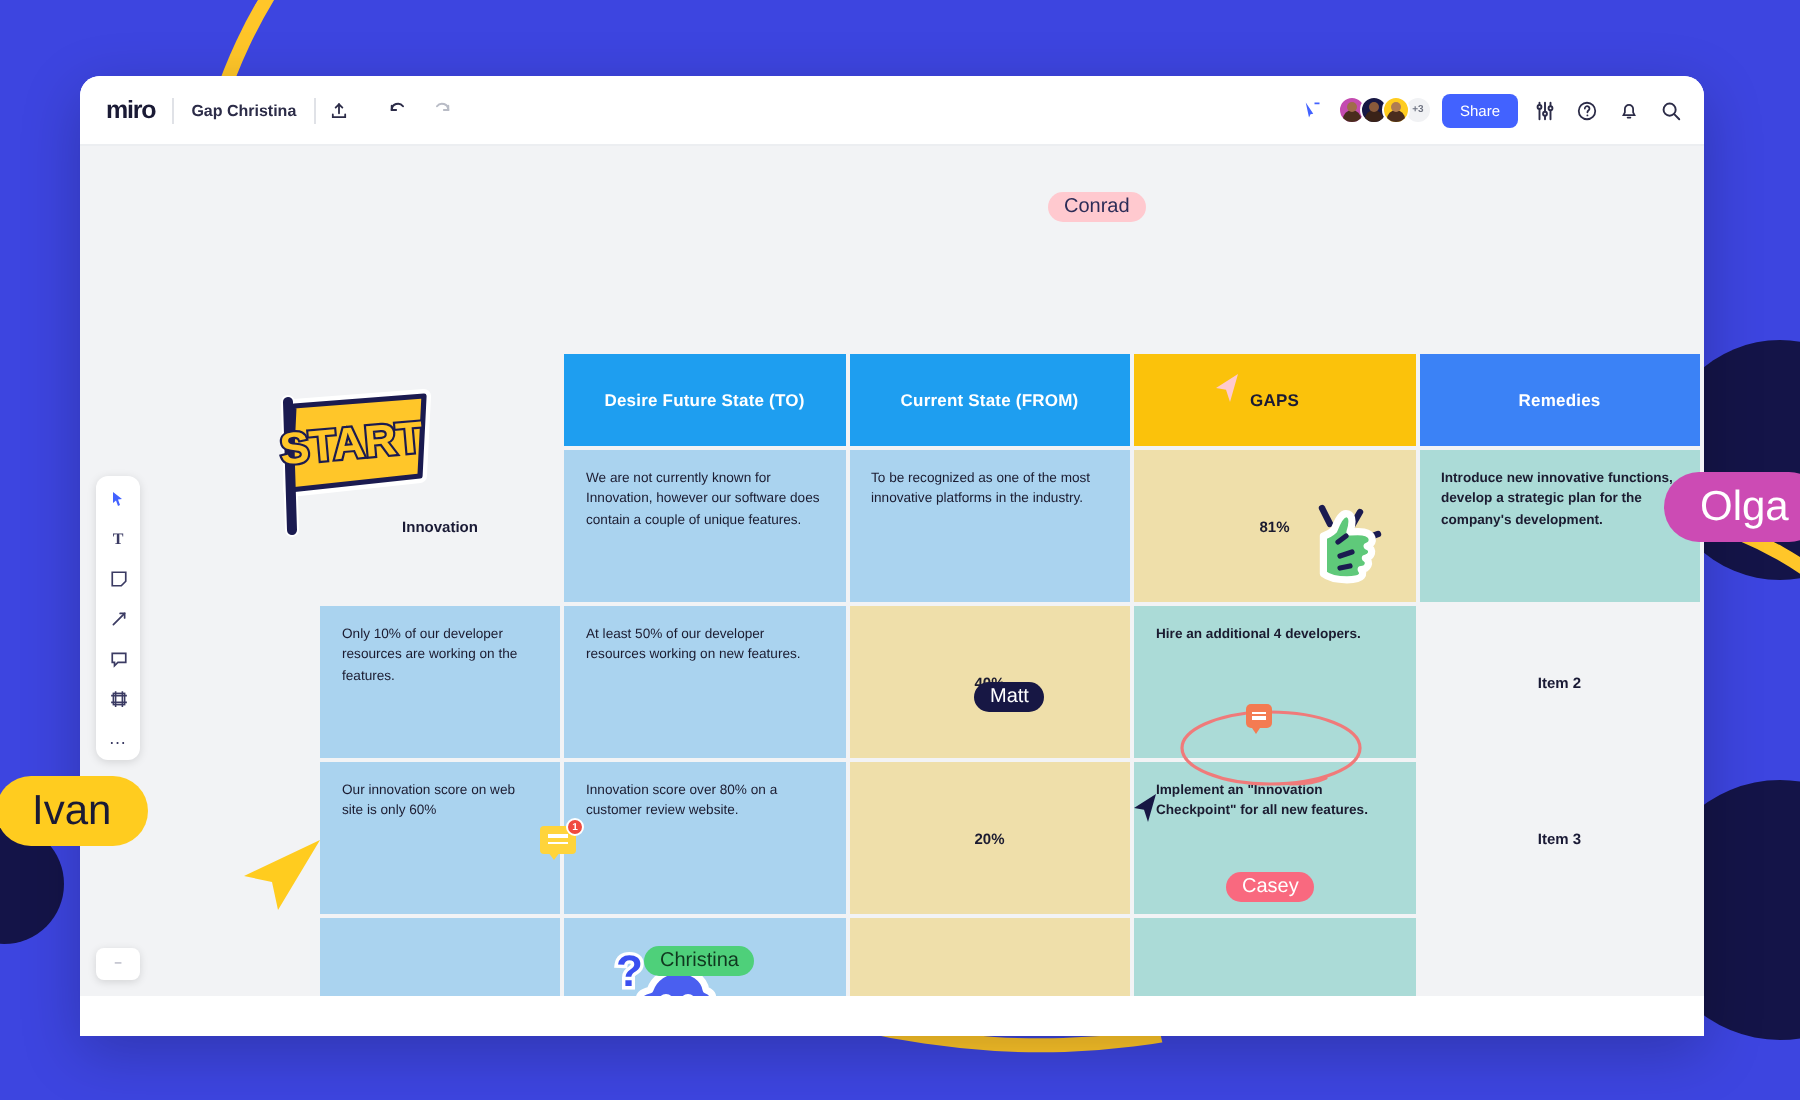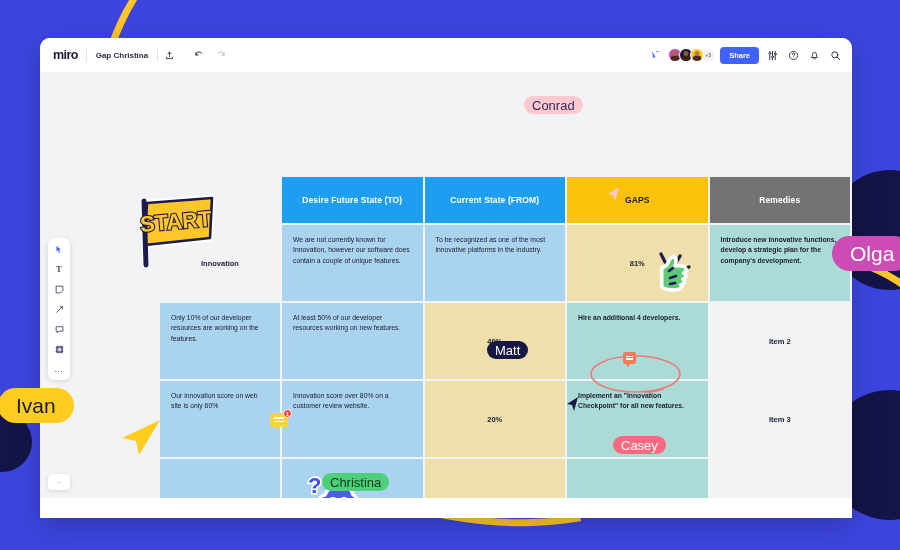--- a/index.html
+++ b/index.html
@@ -84,21 +84,21 @@
     position:absolute; left:50%; top:1.5px; width:5px; height:5px;
     border-radius:50%; transform:translateX(-50%); background:#8a5a3a;
   }
   .av-more {
     width:14px; height:14px; border-radius:50%; background:#f1f2f4;
     font-size:5px; color:#6d7280; display:flex; align-items:center;
     justify-content:center; margin-left:-3px; border:1.6px solid #fff;
     font-weight:700;
   }
   .share-btn {
-    background:#4262ff; color:#fff; font-size:7.5px; font-weight:700;
+    background:#4262ff; color:#fff; font-size:7.5px; font-weight:400;
     border-radius:4px; padding:4px 9px; border:none; cursor:pointer;
   }
   .ic-btn {
     width:16px; height:16px; display:flex; align-items:center;
     justify-content:center; color:#2c2c48; cursor:pointer;
   }
 
   
   .canvas {
     position:relative; width:100%; height:425px; background:#f2f3f5;
@@ -134,35 +134,35 @@
     background:transparent; display:flex; align-items:center;
     justify-content:center; font-size:7.5px; font-weight:700; color:#1a1a35;
   }
   .blank { background:transparent; }
   .hcell {
     display:flex; align-items:center; justify-content:center;
     font-size:8.5px; font-weight:700; letter-spacing:.1px;
   }
   .h-blue { background:#1e9ef0; color:#fff; }
   .h-yellow { background:#fbc20b; color:#1a1a35; }
-  .h-teal { background:#737373; color:#fff; }
+  .h-teal { background:#3b82f6; color:#fff; }
   .c-blue { background:#aad3ef; color:#1b1b30; }
   .c-yellow { background:#efdfaa; color:#1b1b30; }
   .c-teal { background:#abdbd7; color:#1b1b30; }
   .celltext { font-size:6.8px; line-height:1.52; }
   .celltext.bold { font-weight:700; }
   .pct {
     display:flex; align-items:center; justify-content:center;
     height:100%; font-size:7.5px; font-weight:700; color:#1b1b30;
   }
 
   
   .cursor { position:absolute; z-index:20; }
   .pill {
-    font-size:13px; font-weight:400; border-radius:10px;
+    font-size:10px; font-weight:400; border-radius:10px;
     padding:2.5px 8px; white-space:nowrap; line-height:1;
   }
 
   
   .sticker { position:absolute; z-index:15; }
 
   .note-badge {
     position:absolute; z-index:16; width:20px; height:17px;
   }
   .note-body {

